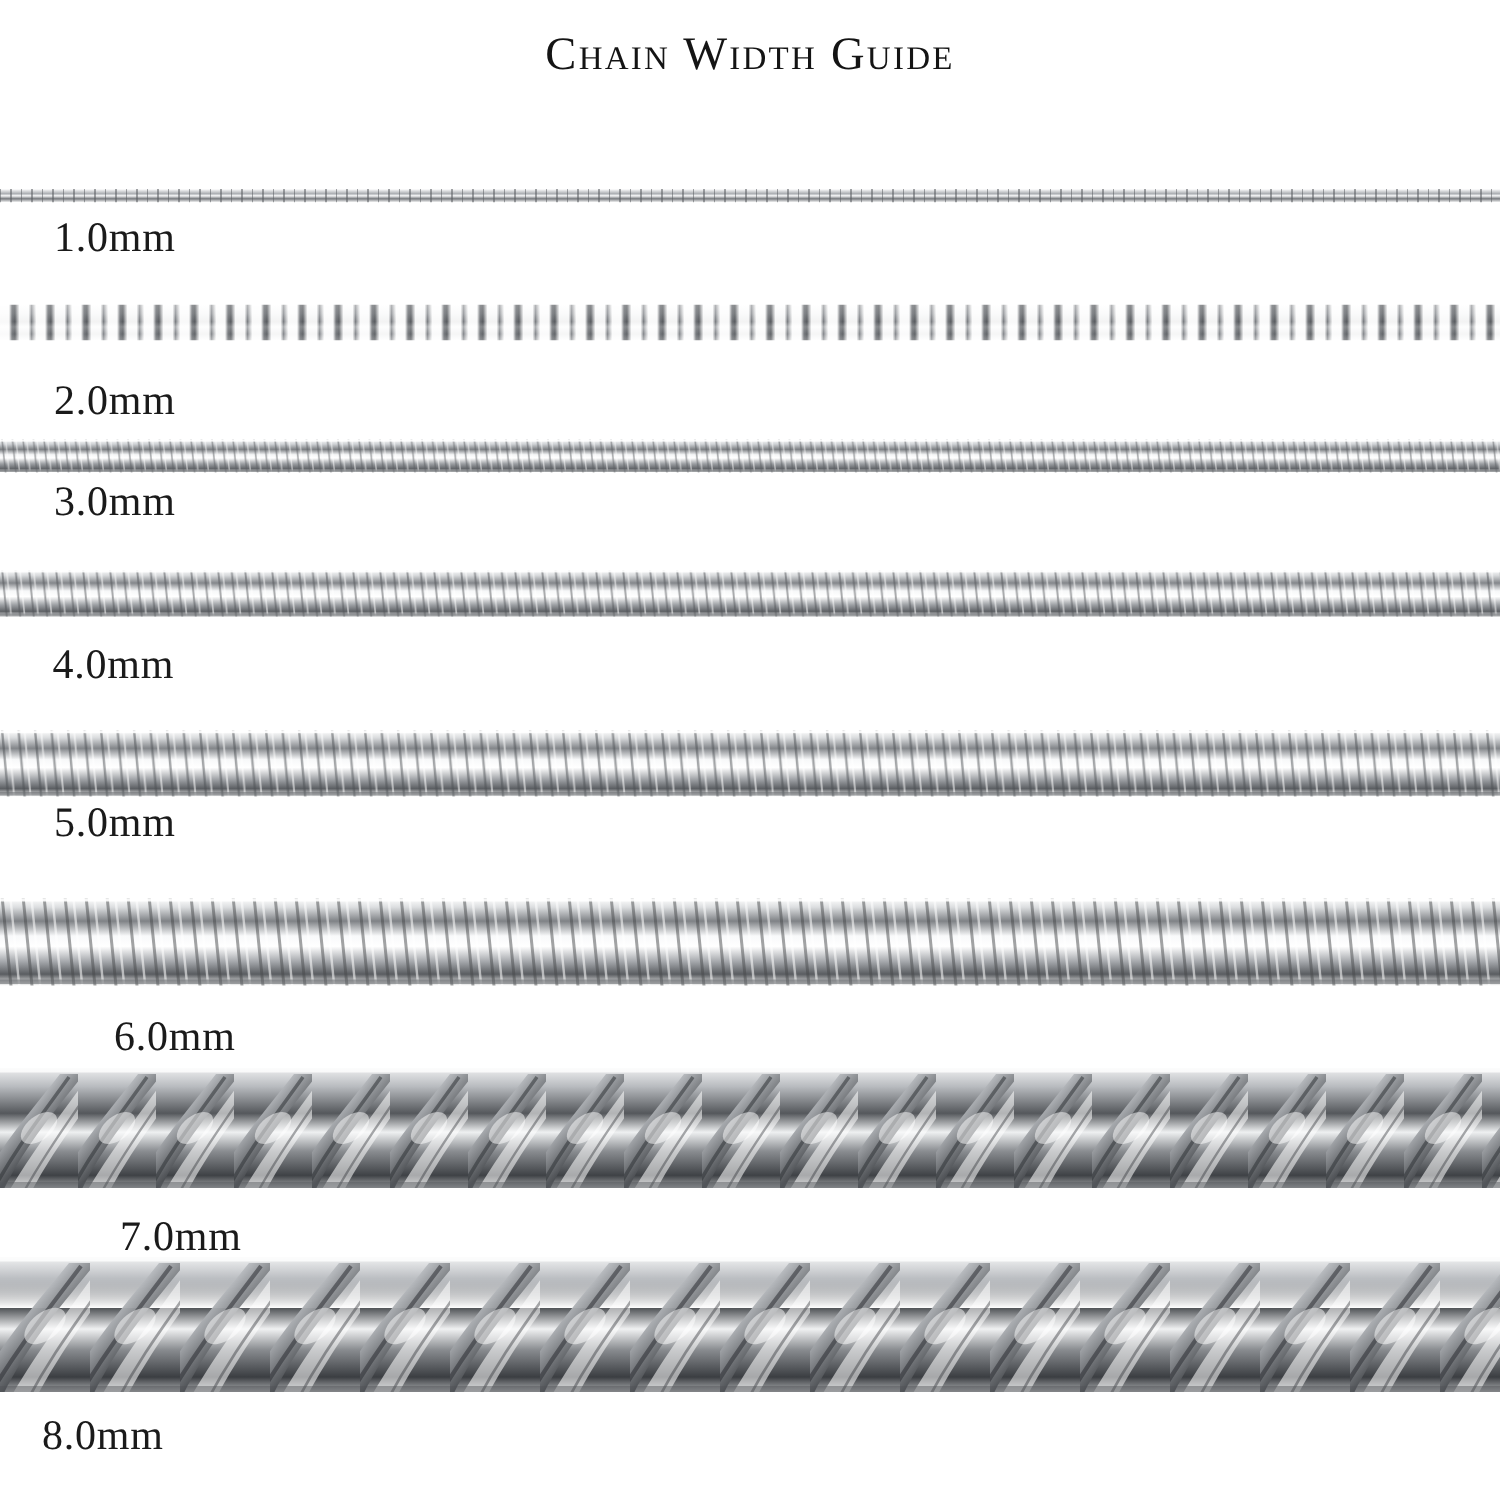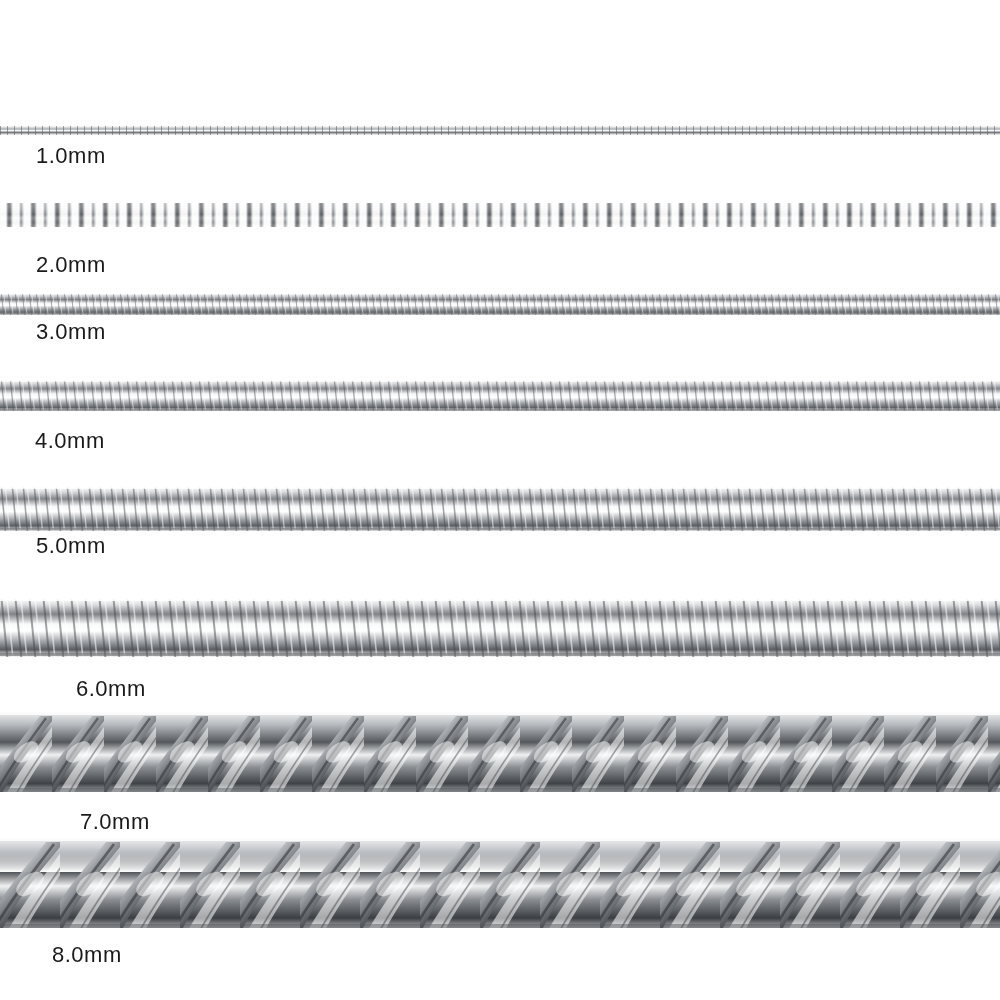--- a/index.html
+++ b/index.html
@@ -29,22 +29,22 @@
     font-weight: 500;
   }
   .chain-band {
     position: absolute;
     left: 0;
     width: 1000px;
     overflow: hidden;
   }
   .label {
     position: absolute;
-    font-family: Liberation Sans, sans-serif;
-    font-size: 22px;
+    font-family: Liberation Serif, serif;
+    font-size: 28px;
     color: #1a1a1a;
     letter-spacing: 0.5px;
     white-space: nowrap;
   }
   
   .cable-thin {
     position: absolute;
     left: 0; top: 0;
     width: 1000px; height: 100%;
     background:
@@ -79,20 +79,21 @@
         #ffffff 0%, #cfd1d4 25%, #7e8185 48%,
         #eef0f1 62%, #9a9da1 82%, #ffffff 100%);
   }
   svg { display: block; }
 </style>
 </head>
 <body>
 
 <div id="page">
 
+  <div id="title">Chain Width Guide</div>
 
   <div class="chain-band" style="top:126px; height:9px;">
     <div class="cable-thin"></div>
   </div>
   <div class="label" style="left:36px; top:143px;">1.0mm</div>
 
   <div class="chain-band" style="top:203px; height:24px;">
     <div class="bead-chain"></div>
   </div>
   <div class="label" style="left:36px; top:252px;">2.0mm</div>
@@ -262,15 +263,15 @@
           <path d="M-8 98 C 12 64, 30 42, 54 10" stroke="#2b2e32" stroke-width="2.8" fill="none" opacity="0.55"></path>
           <path d="M18 100 C 36 66, 54 44, 74 14" stroke="#26292d" stroke-width="1.8" fill="none" opacity="0.4"></path>
           <ellipse cx="30" cy="50" rx="16" ry="9" fill="#ffffff" opacity="0.5" transform="rotate(-38 30 50)"></ellipse>
         </pattern>
       </defs>
       <rect x="0" y="4" width="1000" height="90" fill="url(#ropep8)"></rect>
       <rect x="0" y="4" width="1000" height="3" fill="#ffffff" opacity="0.8"></rect>
       <rect x="0" y="90" width="1000" height="4" fill="#505357" opacity="0.45"></rect>
     </svg>
   </div>
-  <div class="label" style="left:52px; top:942px;">8.0mm</div>
+  <div class="label" style="left:28px; top:942px;">8.0mm</div>
 
 </div>
 
 </body></html>

